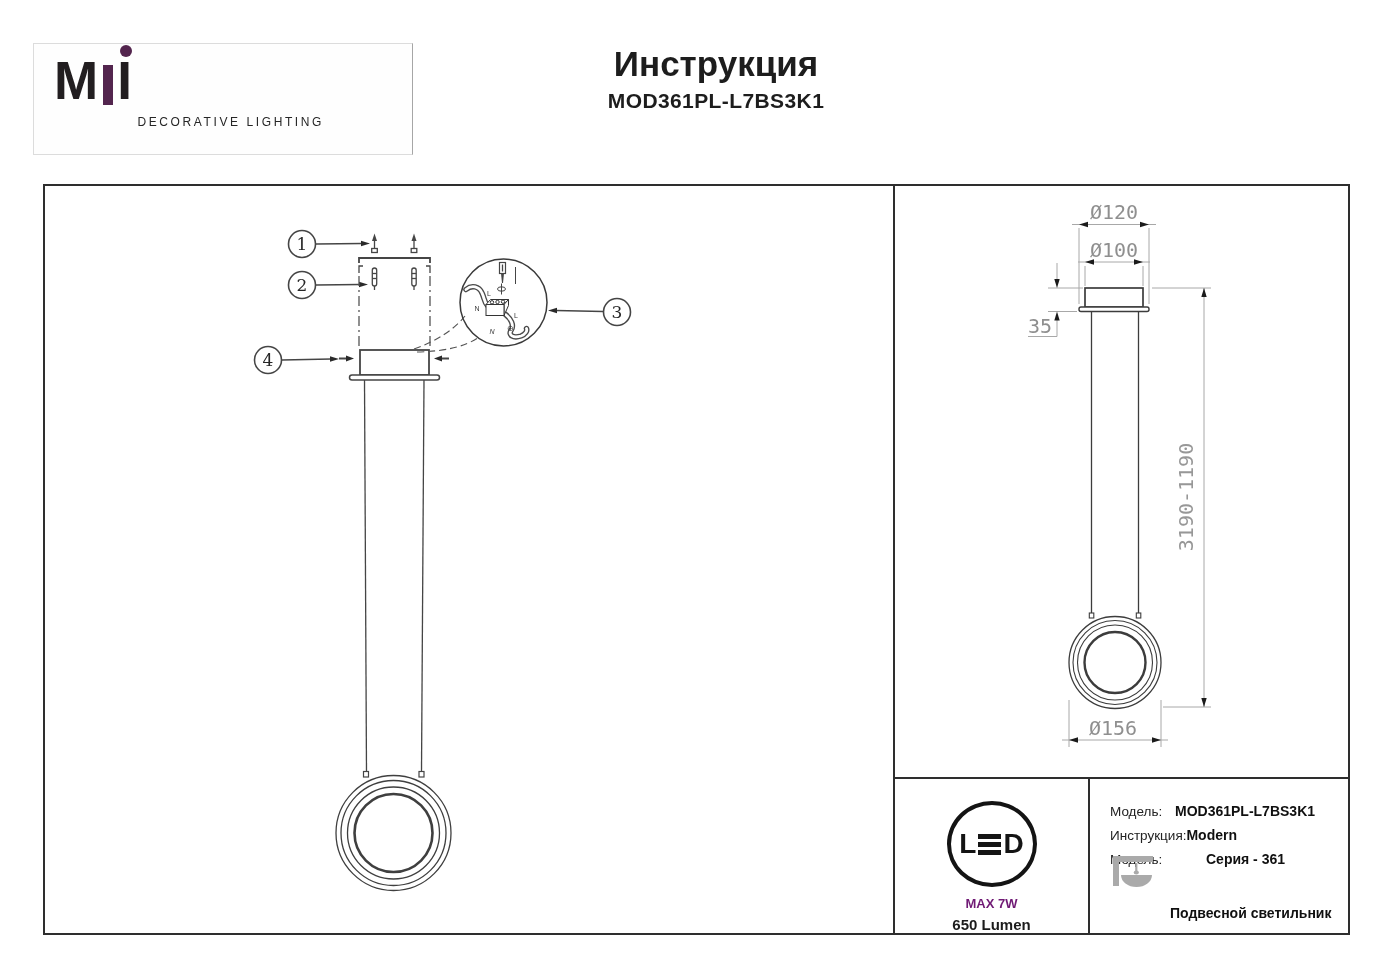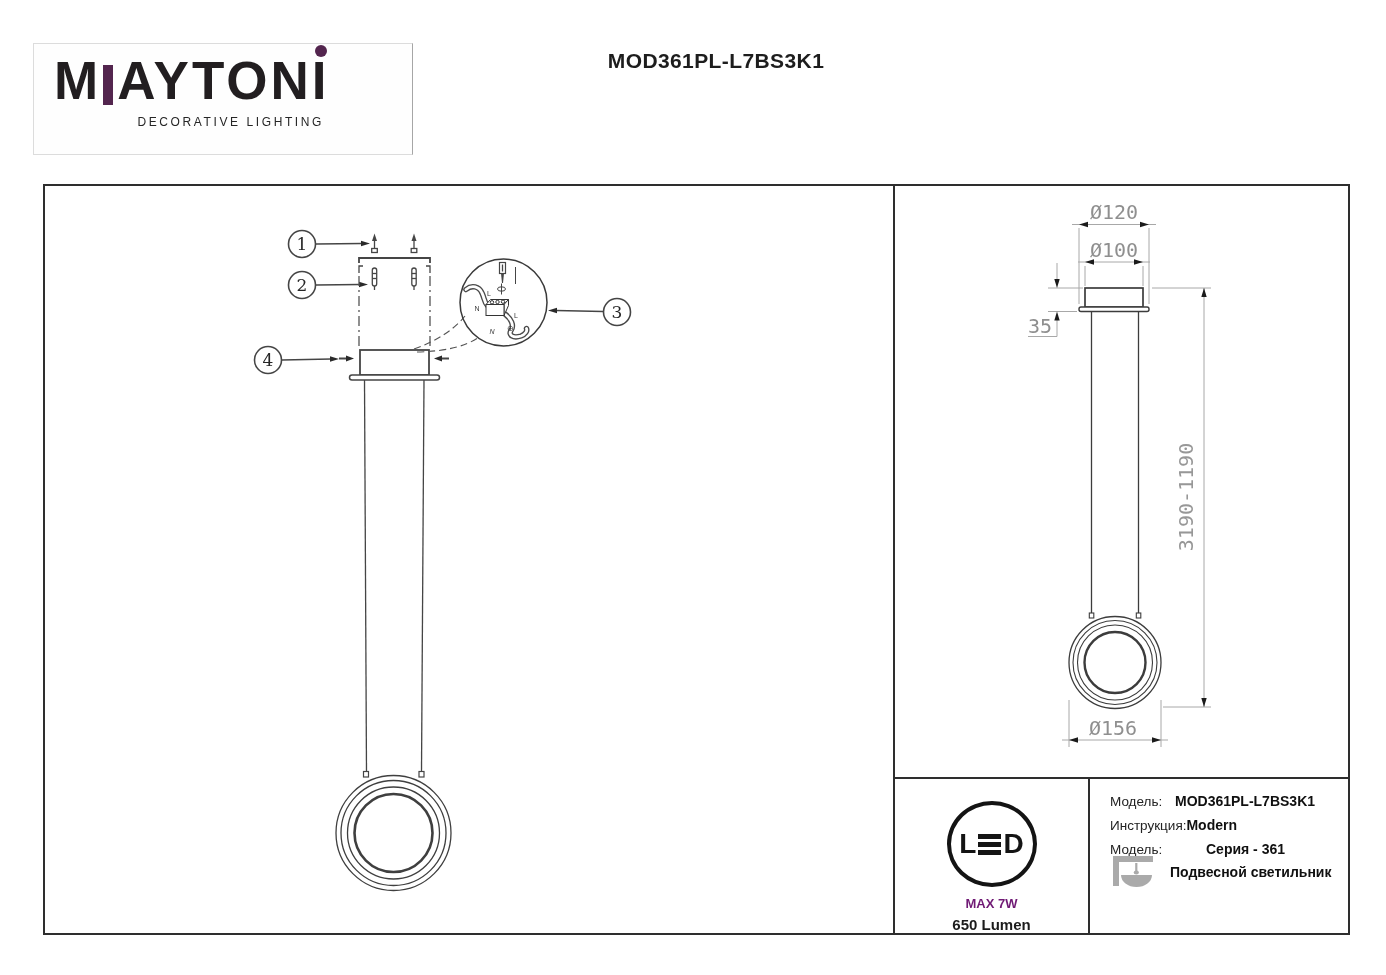--- a/index.html
+++ b/index.html
@@ -50,43 +50,43 @@
   .led-circle{
     margin-top:22px;width:82px;height:82px;border:4px solid #141414;border-radius:50%;
     display:flex;align-items:center;justify-content:center;background:#fff;
   }
   .led-word{display:flex;align-items:center;font-weight:700;font-size:28px;color:#141414;line-height:1;}
   .led-ebars{display:flex;flex-direction:column;gap:3px;margin:0 2px;}
   .led-ebars div{width:23px;height:5px;background:#141414;}
   .led-max{margin-top:9px;font-size:13px;font-weight:600;color:#701a75;}
   .led-flux{margin-top:5px;font-size:15px;font-weight:600;color:#1c1c1c;}
   
-  .info-cell{position:absolute;left:1045px;top:593px;width:260px;height:154px;padding:14px 0 0 20px;box-sizing:border-box;}
+  .info-cell{position:absolute;left:1045px;top:593px;width:260px;height:154px;padding:24px 0 0 20px;box-sizing:border-box;}
   .info-row{display:flex;align-items:baseline;margin-bottom:8px;font-size:13.5px;}
   .info-row .lbl{min-width:65px;font-weight:400;color:#232323;}
   .info-row .val{font-weight:700;font-size:14px;color:#101010;white-space:nowrap;}
   .info-row.r3 .val{margin-left:31px;}
   .info-row.r4{margin-top:-1px;}
-  .info-row.r4 .val{margin-left:60px;}
+  .info-row.r4 .val{margin-left:60px;margin-top:31px;}
   .lamp-icon{position:absolute;left:23px;top:76px;}
 </style>
 </head>
 <body>
 
 <div class="logo-box">
   <div class="wordmark">
     <span>M</span>
       <span class="bar"></span>
-      <span>AYTON</span>
       <span class="last-i"><span>I</span><span class="dot"></span></span>
   </div>
   <div class="tagline">DECORATIVE LIGHTING</div>
 </div>
 
 <div class="title-block">
+  <div class="doc-title">Инструкция</div>
   <div class="doc-model">MOD361PL-L7BS3K1</div>
 </div>
 
 <div class="main-box">
 
   <svg class="diagram-svg" viewBox="45 186 1303 747" width="1303" height="747" xmlns="http://www.w3.org/2000/svg">
 
     <g stroke="#454545" fill="none" stroke-width="1.3">
 
       <g>

